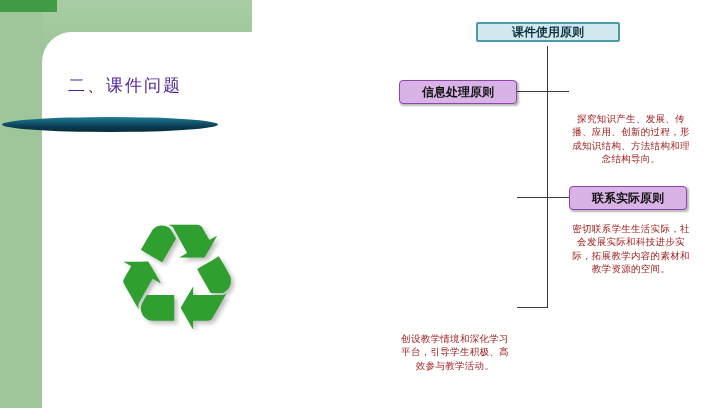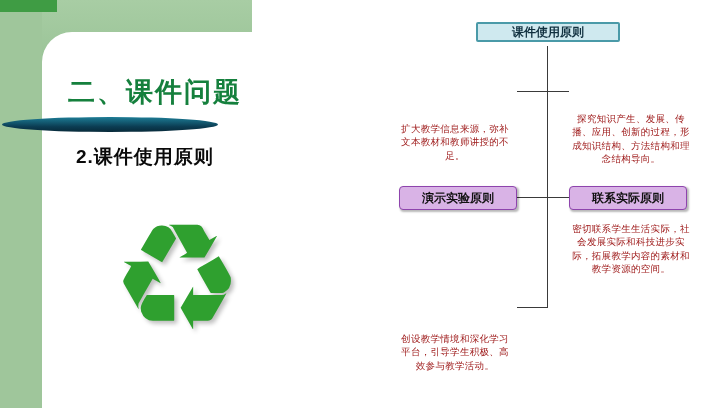--- a/index.html
+++ b/index.html
@@ -10,22 +10,22 @@
   }
   
   .green-strip{ position:absolute; left:0; top:0; width:42px; height:408px; background:#9fc69b; }
   .top-band{ position:absolute; left:0; top:0; width:252px; height:72px;
     background:linear-gradient(180deg,#a8cda4,#98c295); }
   .dark-green-block{ position:absolute; left:0; top:0; width:57px; height:12px; background:#3f9c44; }
   .white-card{ position:absolute; left:42px; top:32px; width:678px; height:376px;
     background:#ffffff; border-top-left-radius:30px; }
 
   
-  .title{ position:absolute; left:68px; top:74px; font-size:27px; font-weight:bold;
-    color:#15803d; letter-spacing:2px; }
+  .title{ position:absolute; left:68px; top:74px; font-size:17px; font-weight:normal;
+    color:#4c1d95; letter-spacing:2px; }
   .swoosh{ position:absolute; left:2px; top:117px; width:216px; height:15px;
     background:linear-gradient(180deg,#1d7d96 0%,#0b3c52 65%,#082a3a 100%);
     border-radius:50%; }
   .subtitle{ position:absolute; left:76px; top:144px; font-size:19px; font-weight:bold;
     color:#0a0a0a; letter-spacing:1px; }
   .recycle{ position:absolute; left:92px; top:198px; width:170px; height:160px;
     display:flex; align-items:center; justify-content:center;
     font-size:148px; line-height:1; color:#2fa02f;
     text-shadow:3px 3px 4px rgba(0,0,0,0.25); font-family:"DejaVu Sans",sans-serif; }
 
@@ -58,31 +58,29 @@
 
 <div class="slide">
 
   <div class="top-band"></div>
   <div class="green-strip"></div>
   <div class="dark-green-block"></div>
   <div class="white-card"></div>
 
   <div class="title">二、课件问题</div>
   <div class="swoosh"></div>
-  <div class="subtitle">2.课件使用原则</div>
   <div class="recycle">♻</div>
 
   <div class="line trunk"></div>
   <div class="line h0"></div>
   <div class="line h1"></div>
   <div class="line h2"></div>
 
   <div class="box root">课件使用原则</div>
 
-  <div class="box purple lb1">演示实验原则</div>
+  <div class="box purple lb0">信息处理原则</div>
   <div class="box purple rb1">联系实际原则</div>
 
-  <div class="note n0">扩大教学信息来源，弥补文本教材和教师讲授的不足。</div>
   <div class="note n2">创设教学情境和深化学习平台，引导学生积极、高效参与教学活动。</div>
   <div class="note rn0">探究知识产生、发展、传播、应用、创新的过程，形成知识结构、方法结构和理念结构导向。</div>
   <div class="note rn1">密切联系学生生活实际，社会发展实际和科技进步实际，拓展教学内容的素材和教学资源的空间。</div>
 
 </div>
 
 </body></html>

